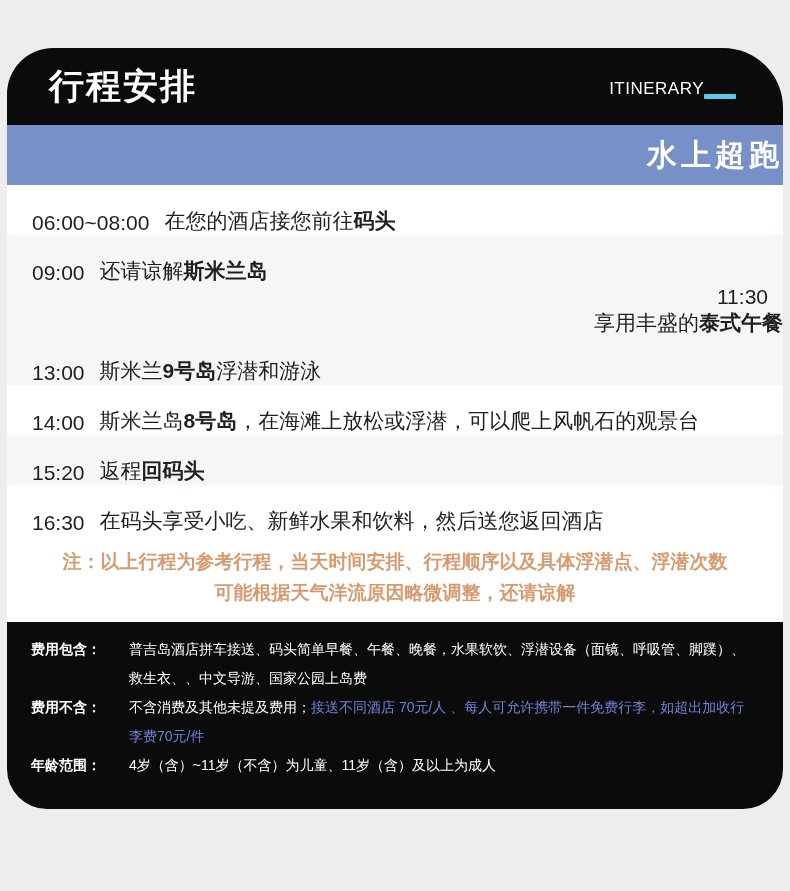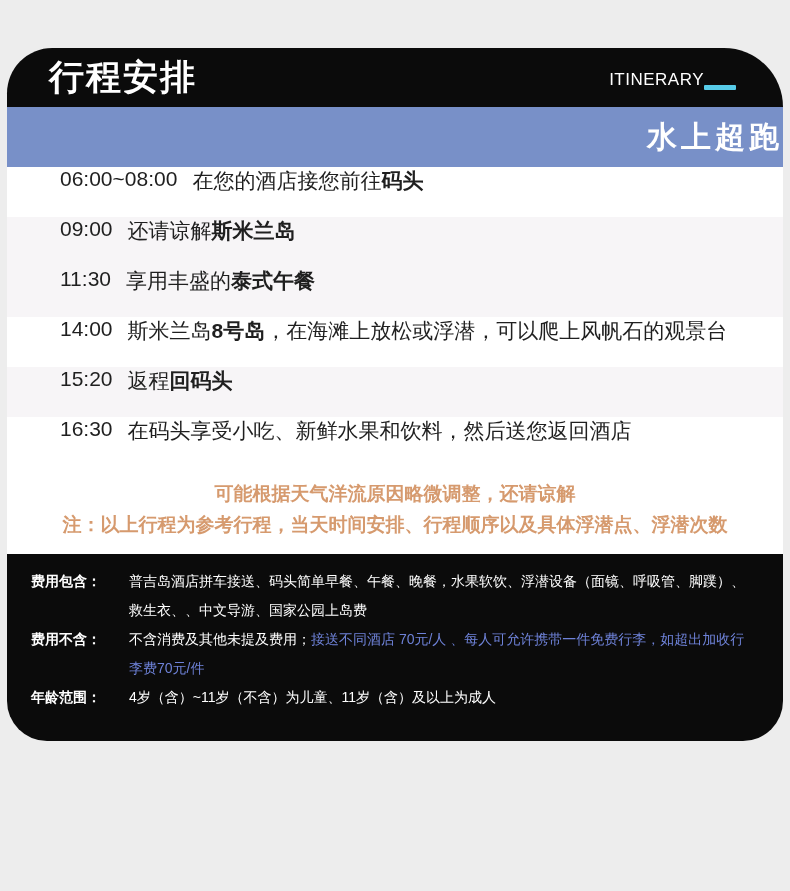--- a/index.html
+++ b/index.html
@@ -7,39 +7,39 @@
     width:790px; height:891px;
     background:#ededed;
     font-family:"Liberation Sans","DejaVu Sans",sans-serif;
     overflow:hidden;
   }
   .page { position:relative; width:790px; height:891px; background:#ededed; }
   .card { position:absolute; left:7px; top:48px; width:776px; }
 
   
   .header {
-    background:#0b0b0b; height:59px;
+    background:#0b0b0b; height:77px;
     border-radius:46px 60px 0 0;
     display:flex; align-items:center; justify-content:space-between;
     padding:0 43px 0 42px;
   }
   .title { color:#ffffff; font-size:35px; font-weight:bold; letter-spacing:2px; }
   .subtitle-wrap { display:flex; flex-direction:row; align-items:flex-end; margin-top:4px; }
   .subtitle { color:#ffffff; font-size:17px; letter-spacing:0.5px; }
   .accent-bar { width:32px; height:5px; margin-top:9px; border-radius:1px; margin-right:4px; }
 
   
   .banner { height:60px; display:flex; align-items:center; justify-content:flex-end; }
   .banner-title { color:#ffffff; font-size:30px; font-weight:bold; letter-spacing:4px; }
 
   
   .body { background:#ffffff; }
   .row {
-    height:50px; display:flex; align-items:flex-start;
-    padding-left:53px; font-size:21px; color:#1f1f1f;
+    height:50px; display:flex; align-items:flex-end;
+    padding-left:25px; font-size:21px; color:#1f1f1f;
     white-space:nowrap; overflow:hidden;
   }
   .row.alt { background:#f7f5f7; }
   .time { margin-right:15px; }
   .b { font-weight:bold; }
 
   .note {
     padding:11px 24px 14px; text-align:center;
     font-weight:bold; font-size:19px; line-height:31px;
   }
@@ -76,40 +76,44 @@
     <div class="body">
       <div id="itinerary-list">
           <div class="row">
             <span class="time">06:00~08:00</span>
             <span><span>在您的酒店接您前往</span><span class="b">码头</span></span>
           </div>
           <div class="row alt" style="background: rgb(247, 245, 247);">
             <span class="time">09:00</span>
             <span><span>还请谅解</span><span class="b">斯米兰岛</span></span>
           </div>
-          <div class="row alt" style="background: rgb(247, 245, 247);">
+          <div class="row alt" style="background: rgb(247, 245, 247); flex-direction: column;">
             <span class="time">11:30</span>
             <span><span>享用丰盛的</span><span class="b">泰式午餐</span></span>
+          </div>
+          <div class="row alt" style="background: rgb(247, 245, 247);">
+            <span class="time">13:00</span>
+            <span><span>斯米兰</span><span class="b">9号岛</span><span>浮潜和游泳</span></span>
           </div>
           <div class="row">
             <span class="time">14:00</span>
             <span><span>斯米兰岛</span><span class="b">8号岛</span><span>，在海滩上放松或浮潜，可以爬上风帆石的观景台</span></span>
           </div>
           <div class="row alt" style="background: rgb(247, 245, 247);">
             <span class="time">15:20</span>
             <span><span>返程</span><span class="b">回码头</span></span>
           </div>
           <div class="row">
             <span class="time">16:30</span>
             <span><span>在码头享受小吃、新鲜水果和饮料，然后送您返回酒店</span></span>
           </div>
         </div>
       <div class="note" style="color: rgb(214, 154, 110);">
+        <div>注：以上行程为参考行程，当天时间安排、行程顺序以及具体浮潜点、浮潜次数</div>
         <div>可能根据天气洋流原因略微调整，还请谅解</div>
-        <div>注：以上行程为参考行程，当天时间安排、行程顺序以及具体浮潜点、浮潜次数</div>
       </div>
     </div>
 
     <div class="footer" id="fees-section" style="background: rgb(11, 11, 11);">
         <div class="frow">
           <span class="flabel">费用包含：</span>
           <span class="fcontent"><span>普吉岛酒店拼车接送、码头简单早餐、午餐、晚餐，水果软饮、浮潜设备（面镜、呼吸管、脚蹼）、救生衣、、中文导游、国家公园上岛费</span></span>
         </div>
         <div class="frow">
           <span class="flabel">费用不含：</span>

